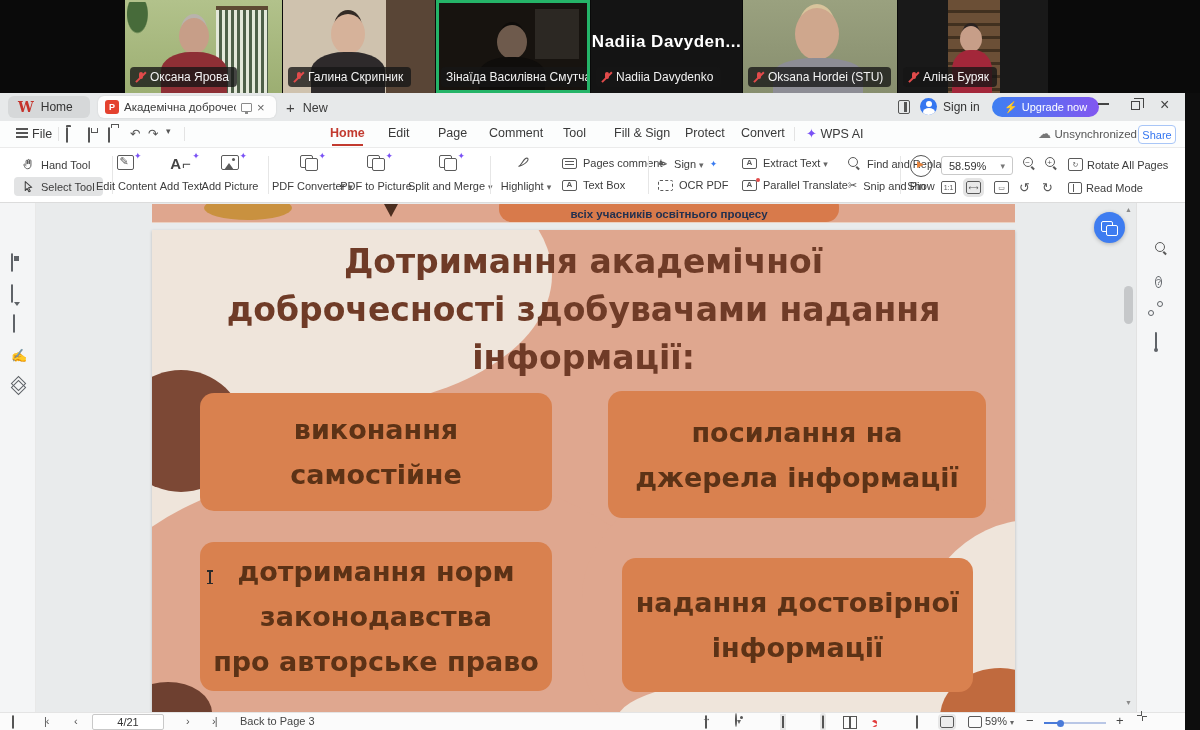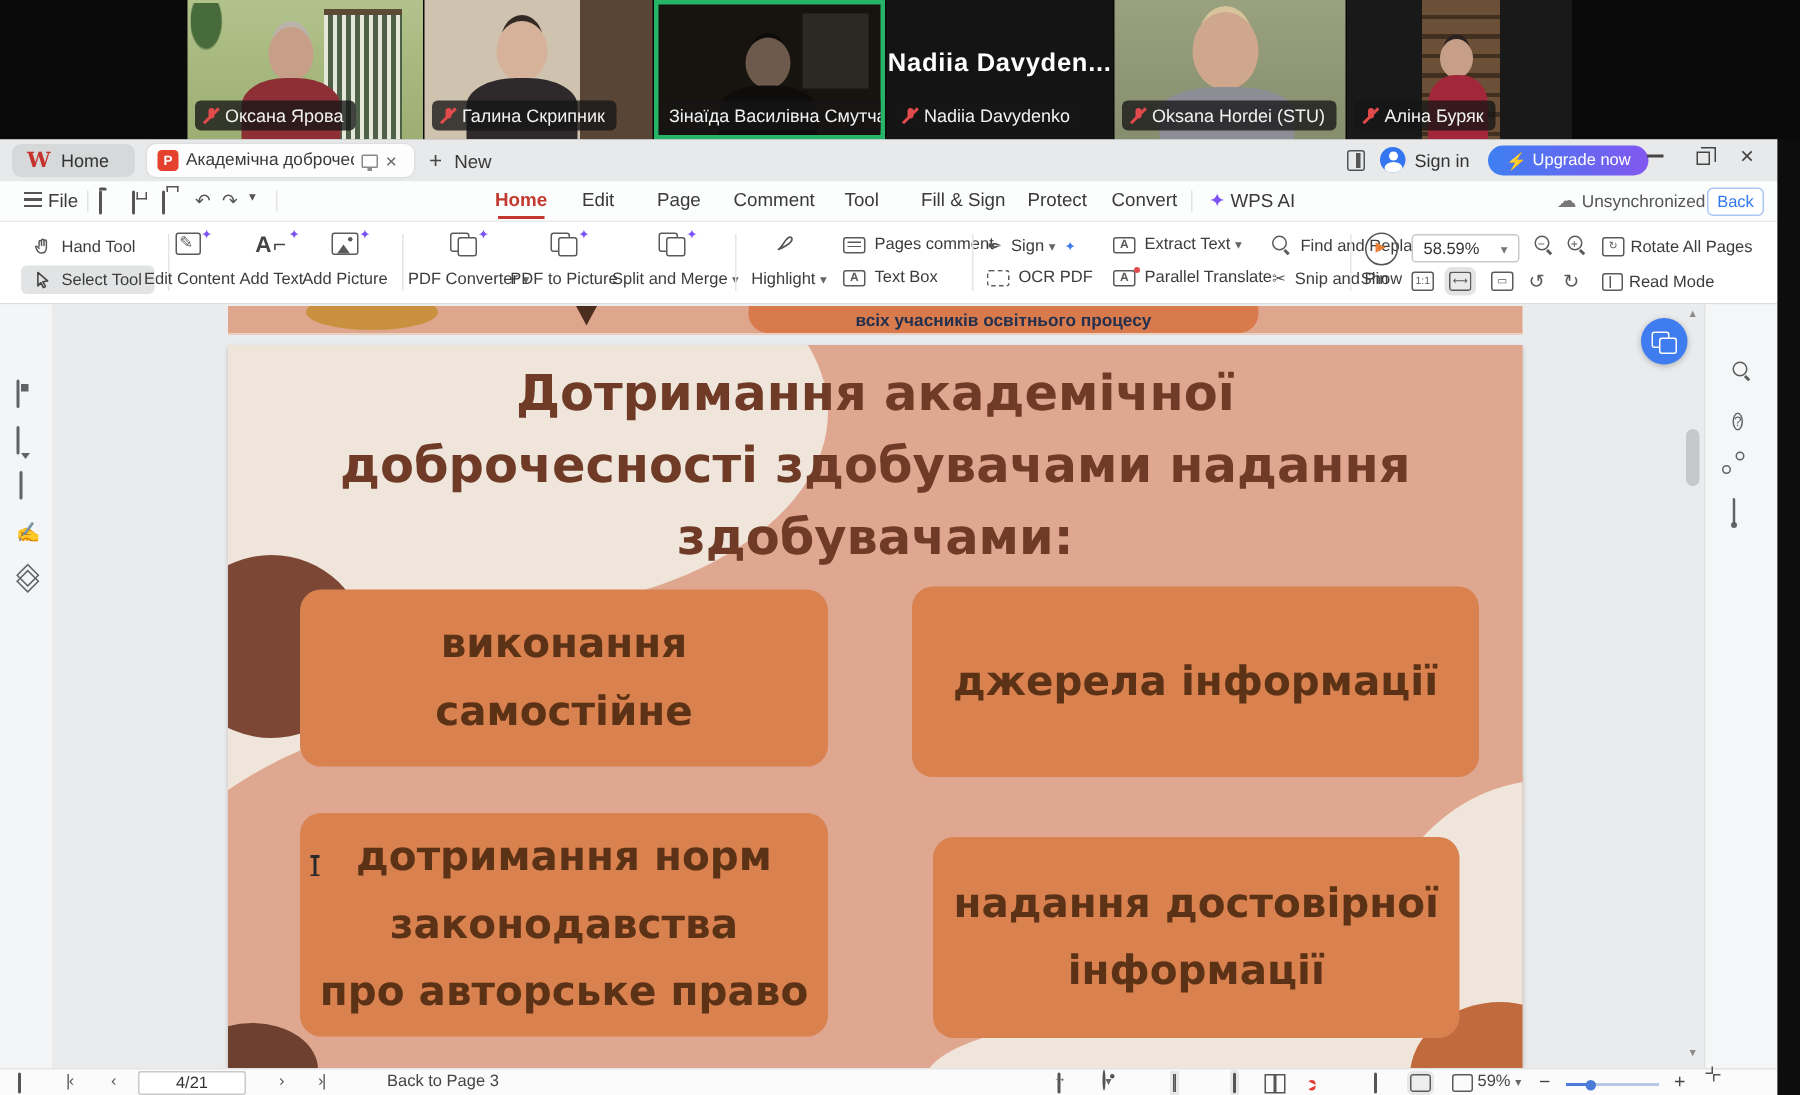--- a/index.html
+++ b/index.html
@@ -345,21 +345,21 @@
       <div class="menu-item" style="left:741px;">Convert</div>
       <div class="msep" style="left:794px;"></div>
       <div class="menu-item" style="left:806px;">
         <span class="ai-star">✦</span>
         <span>WPS AI</span>
       </div>
       <div class="mb" style="left:1038px; top:5px;">
         <span class="cloud">☁</span>
         <span style="font-size:11.5px; color:#555;">Unsynchronized</span>
       </div>
-      <div class="share-btn">Back</div>
+      <div class="share-btn">Share</div>
     </div>
 
     <div class="toolbar">
       <div class="stack-btn" style="top:7px;">
         <svg width="13" height="13" viewBox="0 0 16 16">
             <path d="M5 7.5V3.8a1 1 0 012 0V7m0-.5V2.8a1 1 0 012 0V7m0-.5V3.4a1 1 0 012 0v5.2c0 2.6-1.5 4.6-4.1 4.6-2 0-3-1-3.8-2.9L2.3 8.6c-.3-.7.6-1.3 1.1-.8L5 9.3" fill="none" stroke="#555" stroke-width="1.2" stroke-linecap="round"></path>
           </svg>
         <span>Hand Tool</span>
       </div>
       <div class="stack-btn sel" style="top:29px;">
@@ -511,28 +511,29 @@
         <div class="blob cream1"></div>
         <div class="blob cream2"></div>
         <div class="blob cream3"></div>
         <div class="blob dkbrown"></div>
         <div class="blob dkbrown2"></div>
         <div class="blob rust"></div>
 
         <div class="slide-title">
           <div>Дотримання академічної</div>
           <div>доброчесності здобувачами надання</div>
-          <div>здобувачами:</div>
+          <div>інформації:</div>
         </div>
 
         <div class="obox b1">
           <div>виконання</div>
           <div>самостійне</div>
         </div>
         <div class="obox b2">
+          <div>посилання на</div>
           <div>джерела інформації</div>
         </div>
         <div class="obox b3">
           <div>дотримання норм</div>
           <div>законодавства</div>
           <div>про авторське право</div>
         </div>
         <div class="obox b4">
           <div>надання достовірної</div>
           <div>інформації</div>
@@ -558,21 +559,21 @@
       <div class="rsi" style="top:162px;"><span class="grid-ic"></span></div>
     </div>
 
     <div class="statusbar">
       <div class="sb-ic" style="left:12px;"><span class="pgthumb"></span></div>
       <div class="sb navg" style="left:44px;">|‹</div>
       <div class="sb navg" style="left:74px;">‹</div>
       <input class="pginput" readonly="" value="4/21" style="">
       <div class="sb navg" style="left:186px;">›</div>
       <div class="sb navg" style="left:212px;">›|</div>
-      <div class="sb" style="left:240px;margin-left:18px;">Back to Page 3</div>
+      <div class="sb" style="left:240px;">Back to Page 3</div>
 
       <div class="sb-ic" style="left:705px;"><span class="goto-ic"></span></div>
       <div class="sb-ic" style="left:735px; top:1px;"><span class="eye"></span><span style="font-size:8px; color:#666;">▾</span></div>
       <div class="sb-ic" style="left:782px;"><span class="hfit selbg2"></span></div>
       <div class="sb-ic" style="left:822px;"><span class="spage selbg2"></span></div>
       <div class="sb-ic" style="left:850px;"><span class="dpage"></span></div>
       <div class="sb-ic" style="left:872px;"><span class="redplay">▶</span></div>
       <div class="sb-ic" style="left:916px;"><span class="spage"></span></div>
       <div class="sb-ic" style="left:940px;"><span class="sq-ic selbg2" style="width:14px;height:12px;"></span></div>
       <div class="sb-ic" style="left:968px;"><span class="sq-ic" style="width:14px;height:12px;"></span></div>

